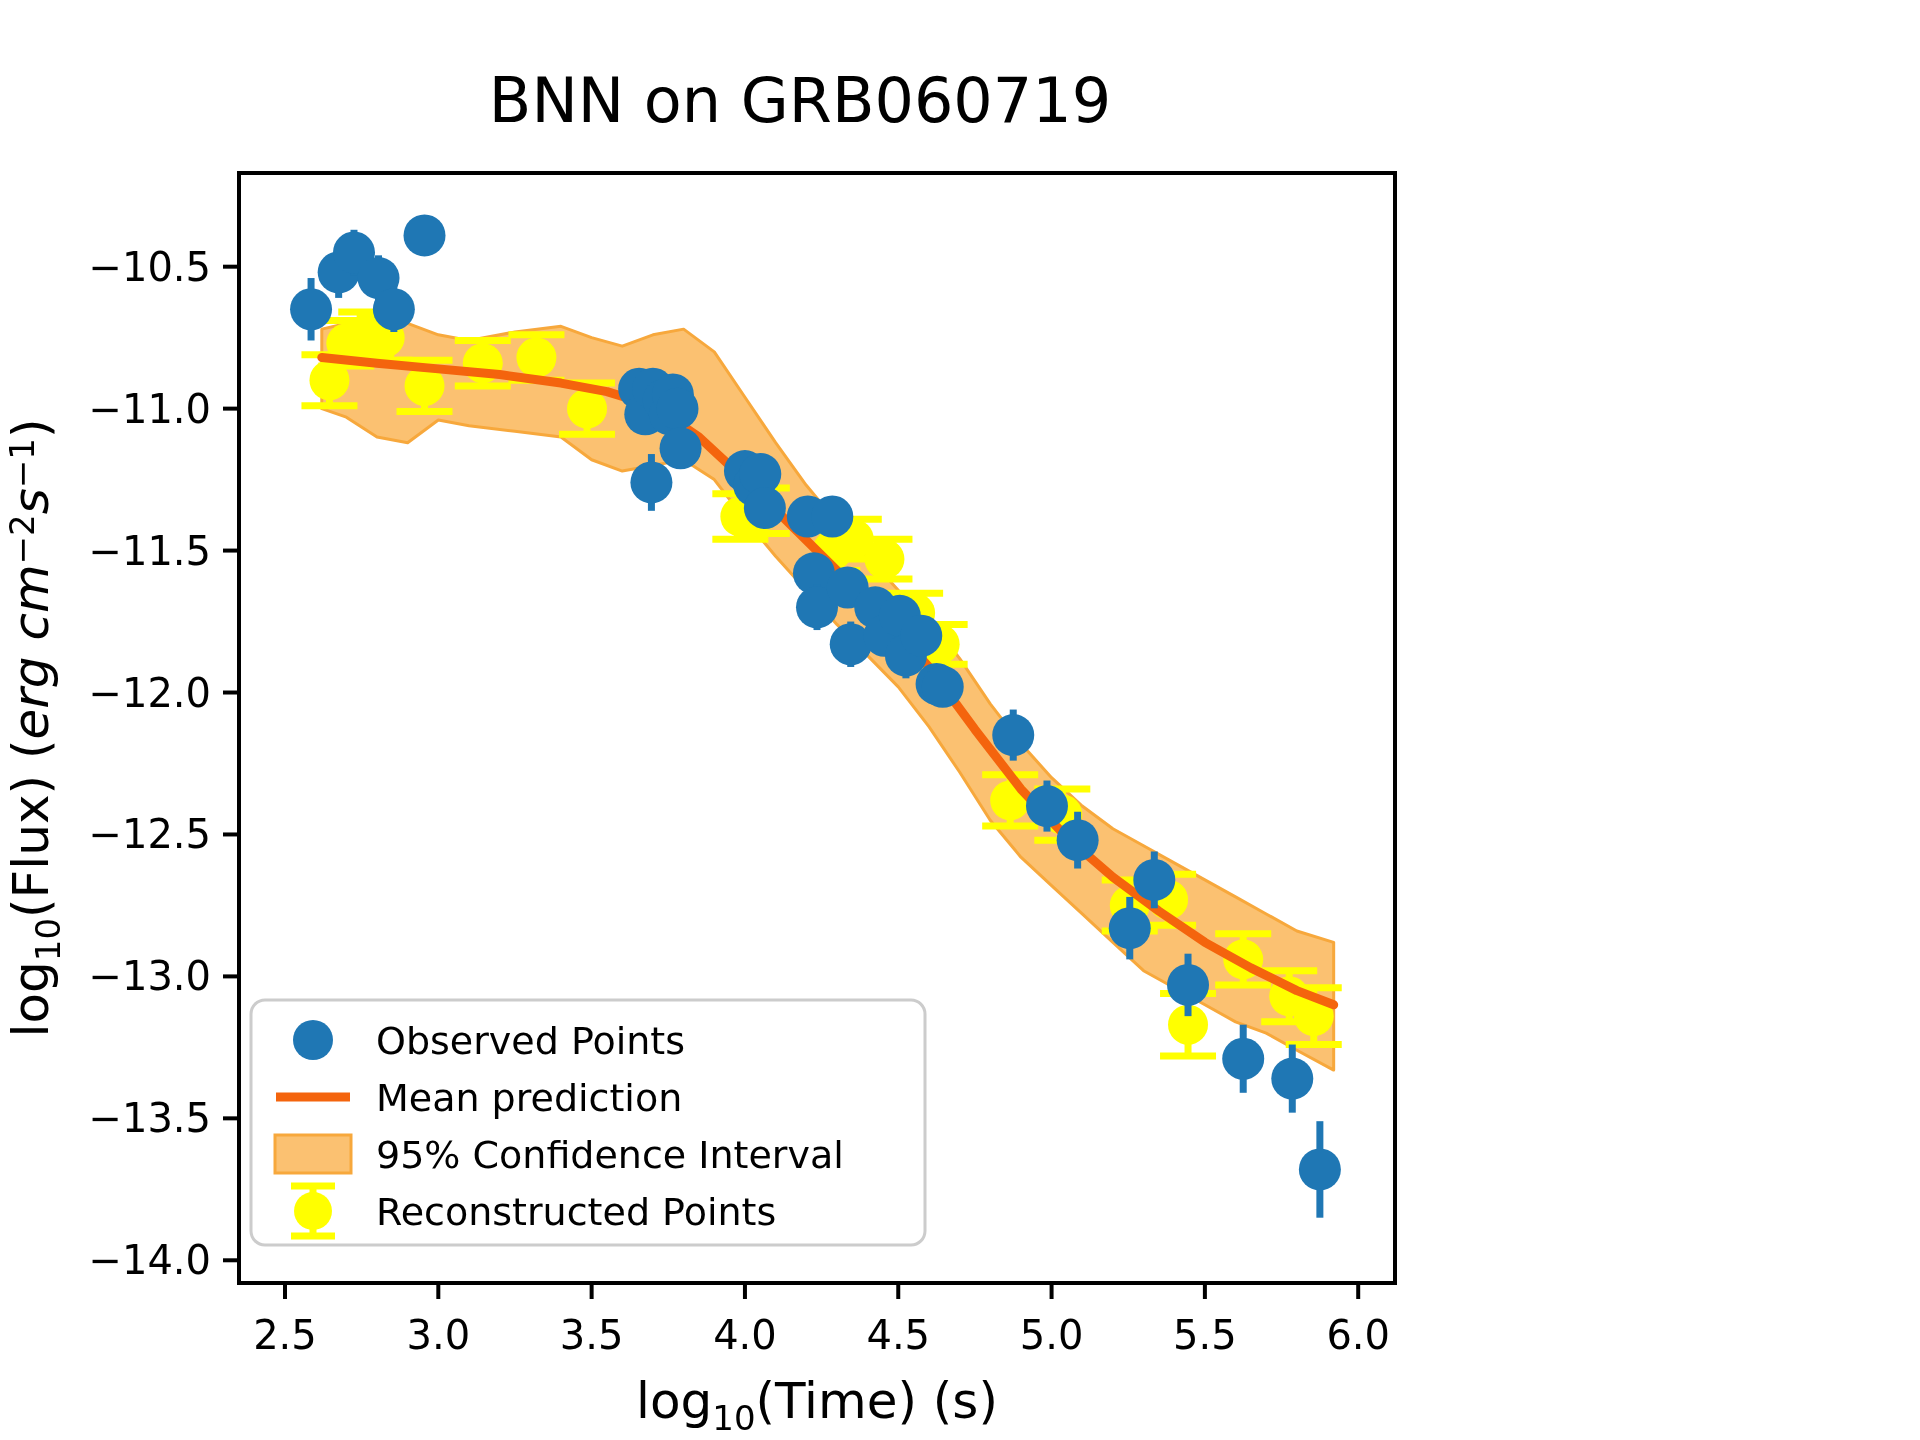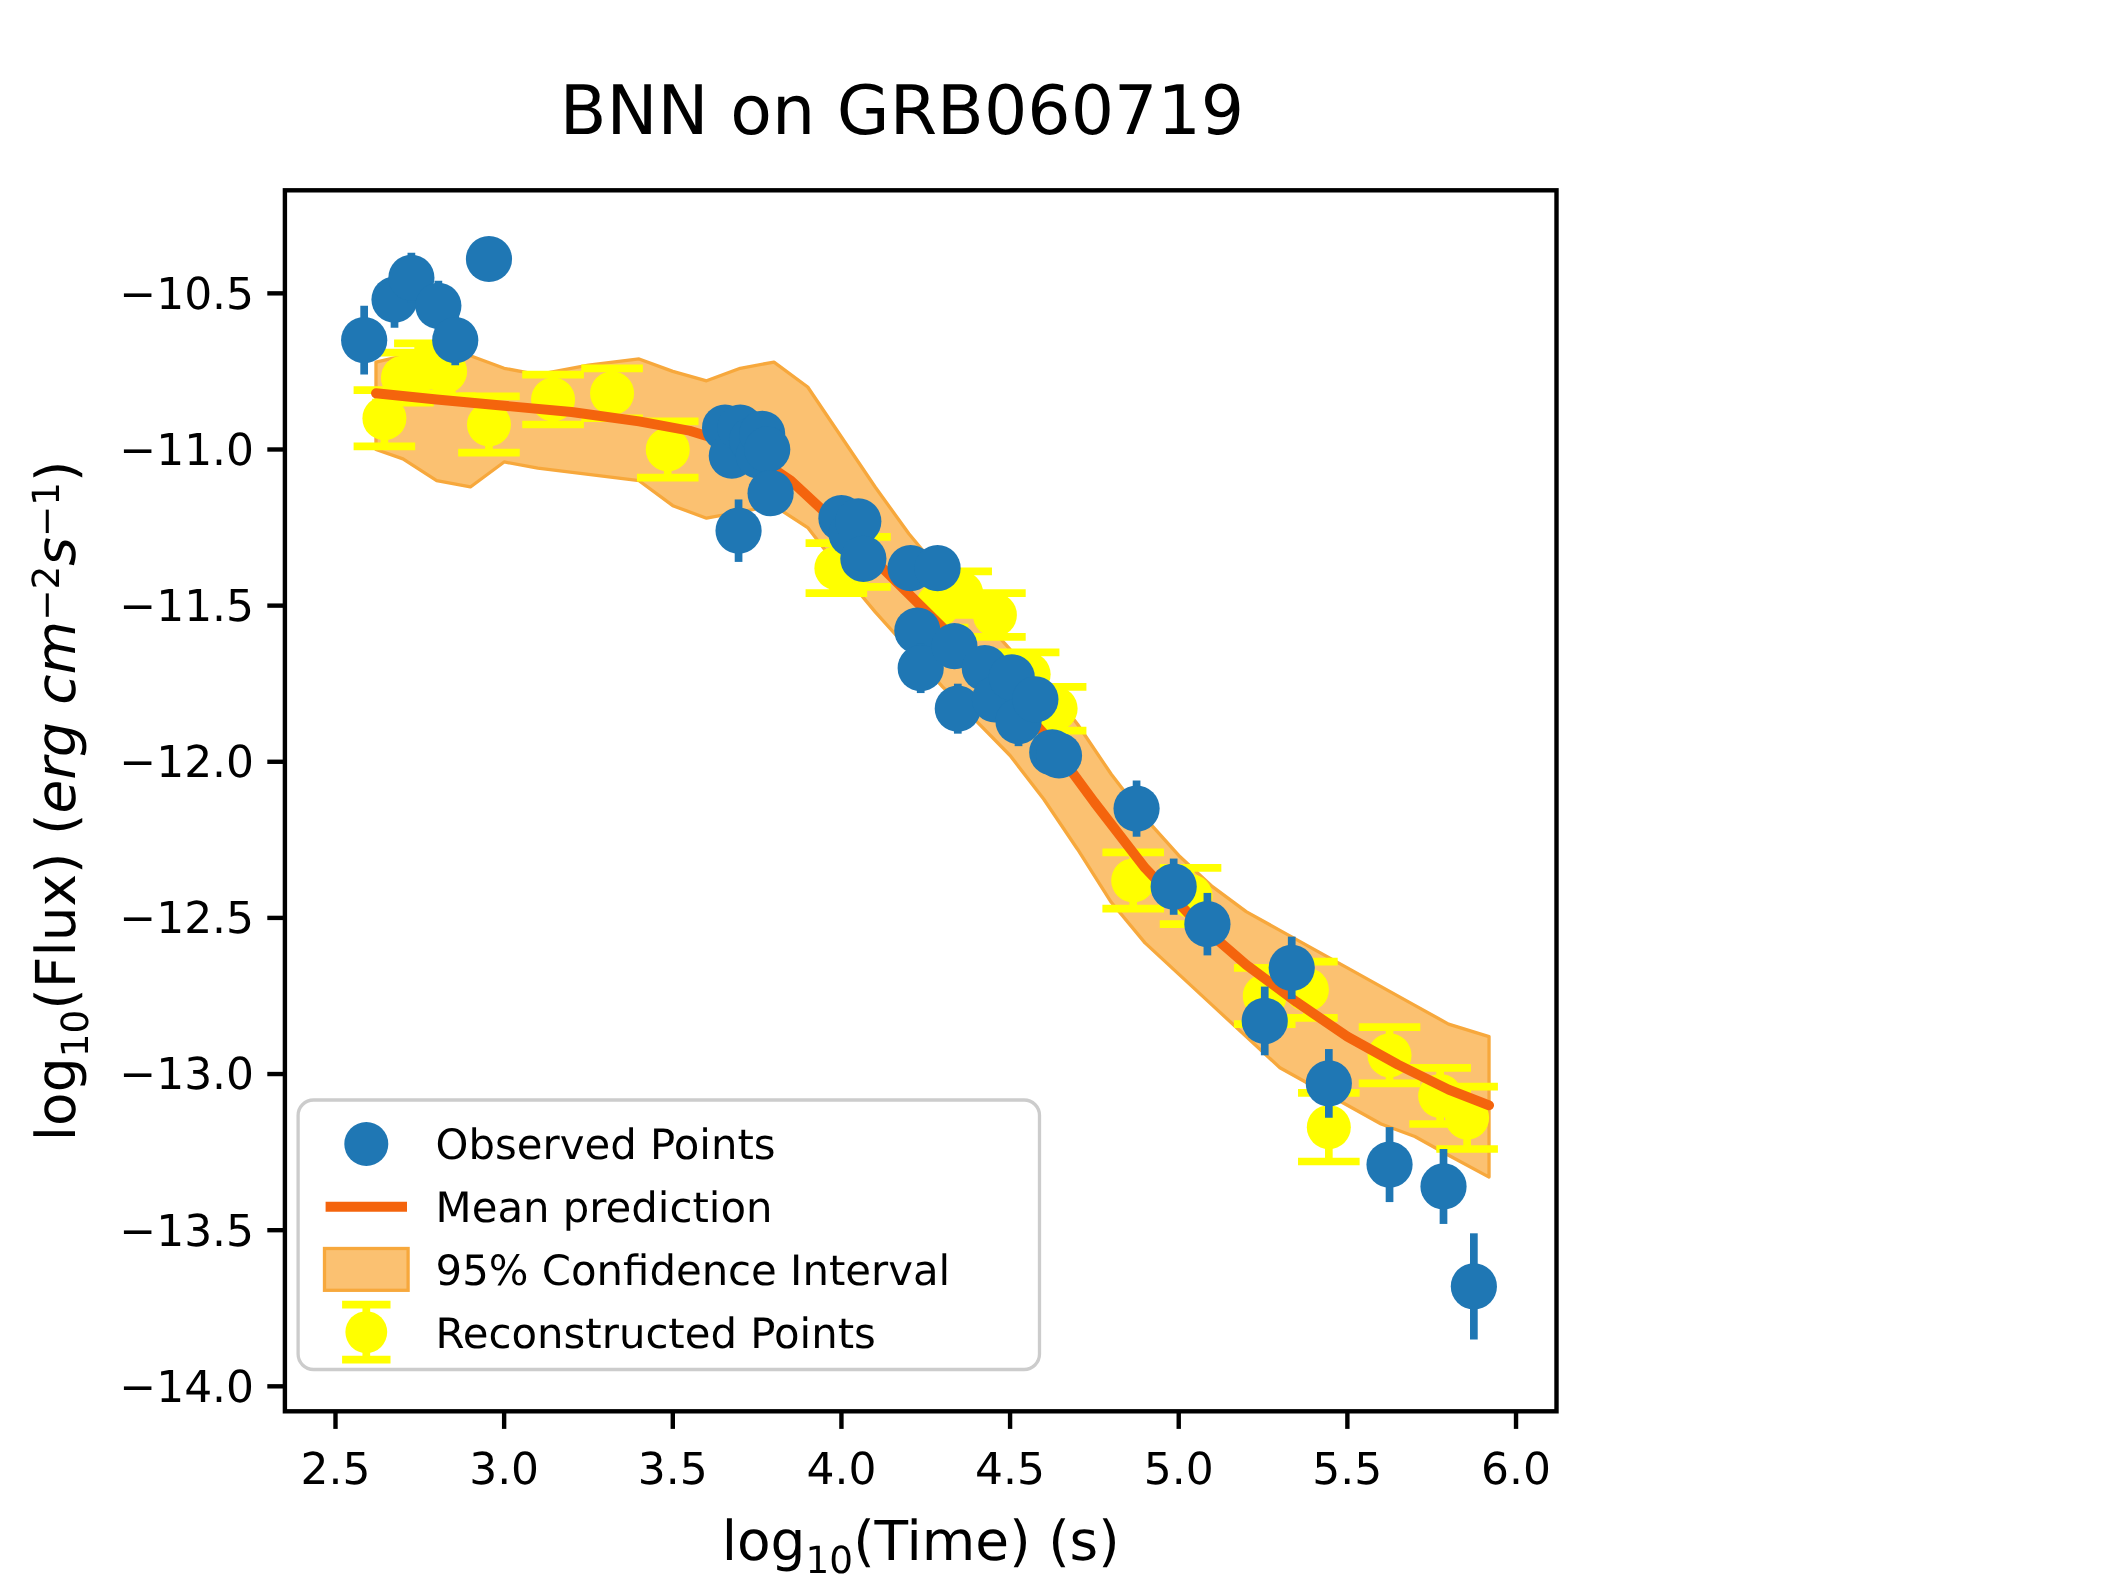--- a/index.html
+++ b/index.html
@@ -11,21 +11,20 @@
     width: 1920px;
     height: 1440px;
     font-family: "DejaVu Sans", sans-serif;
     overflow: hidden;
   }
   #figure {
     position: relative;
     width: 1604px;
     height: 1440px;
     background: #ffffff;
-    padding-left: 20px;
   }
   #plot-svg {
     display: block;
     width: 1920px;
     height: 1440px;
   }
   .tick-label {
     font-family: "DejaVu Sans", sans-serif;
     font-size: 40px;
     fill: #000000;

